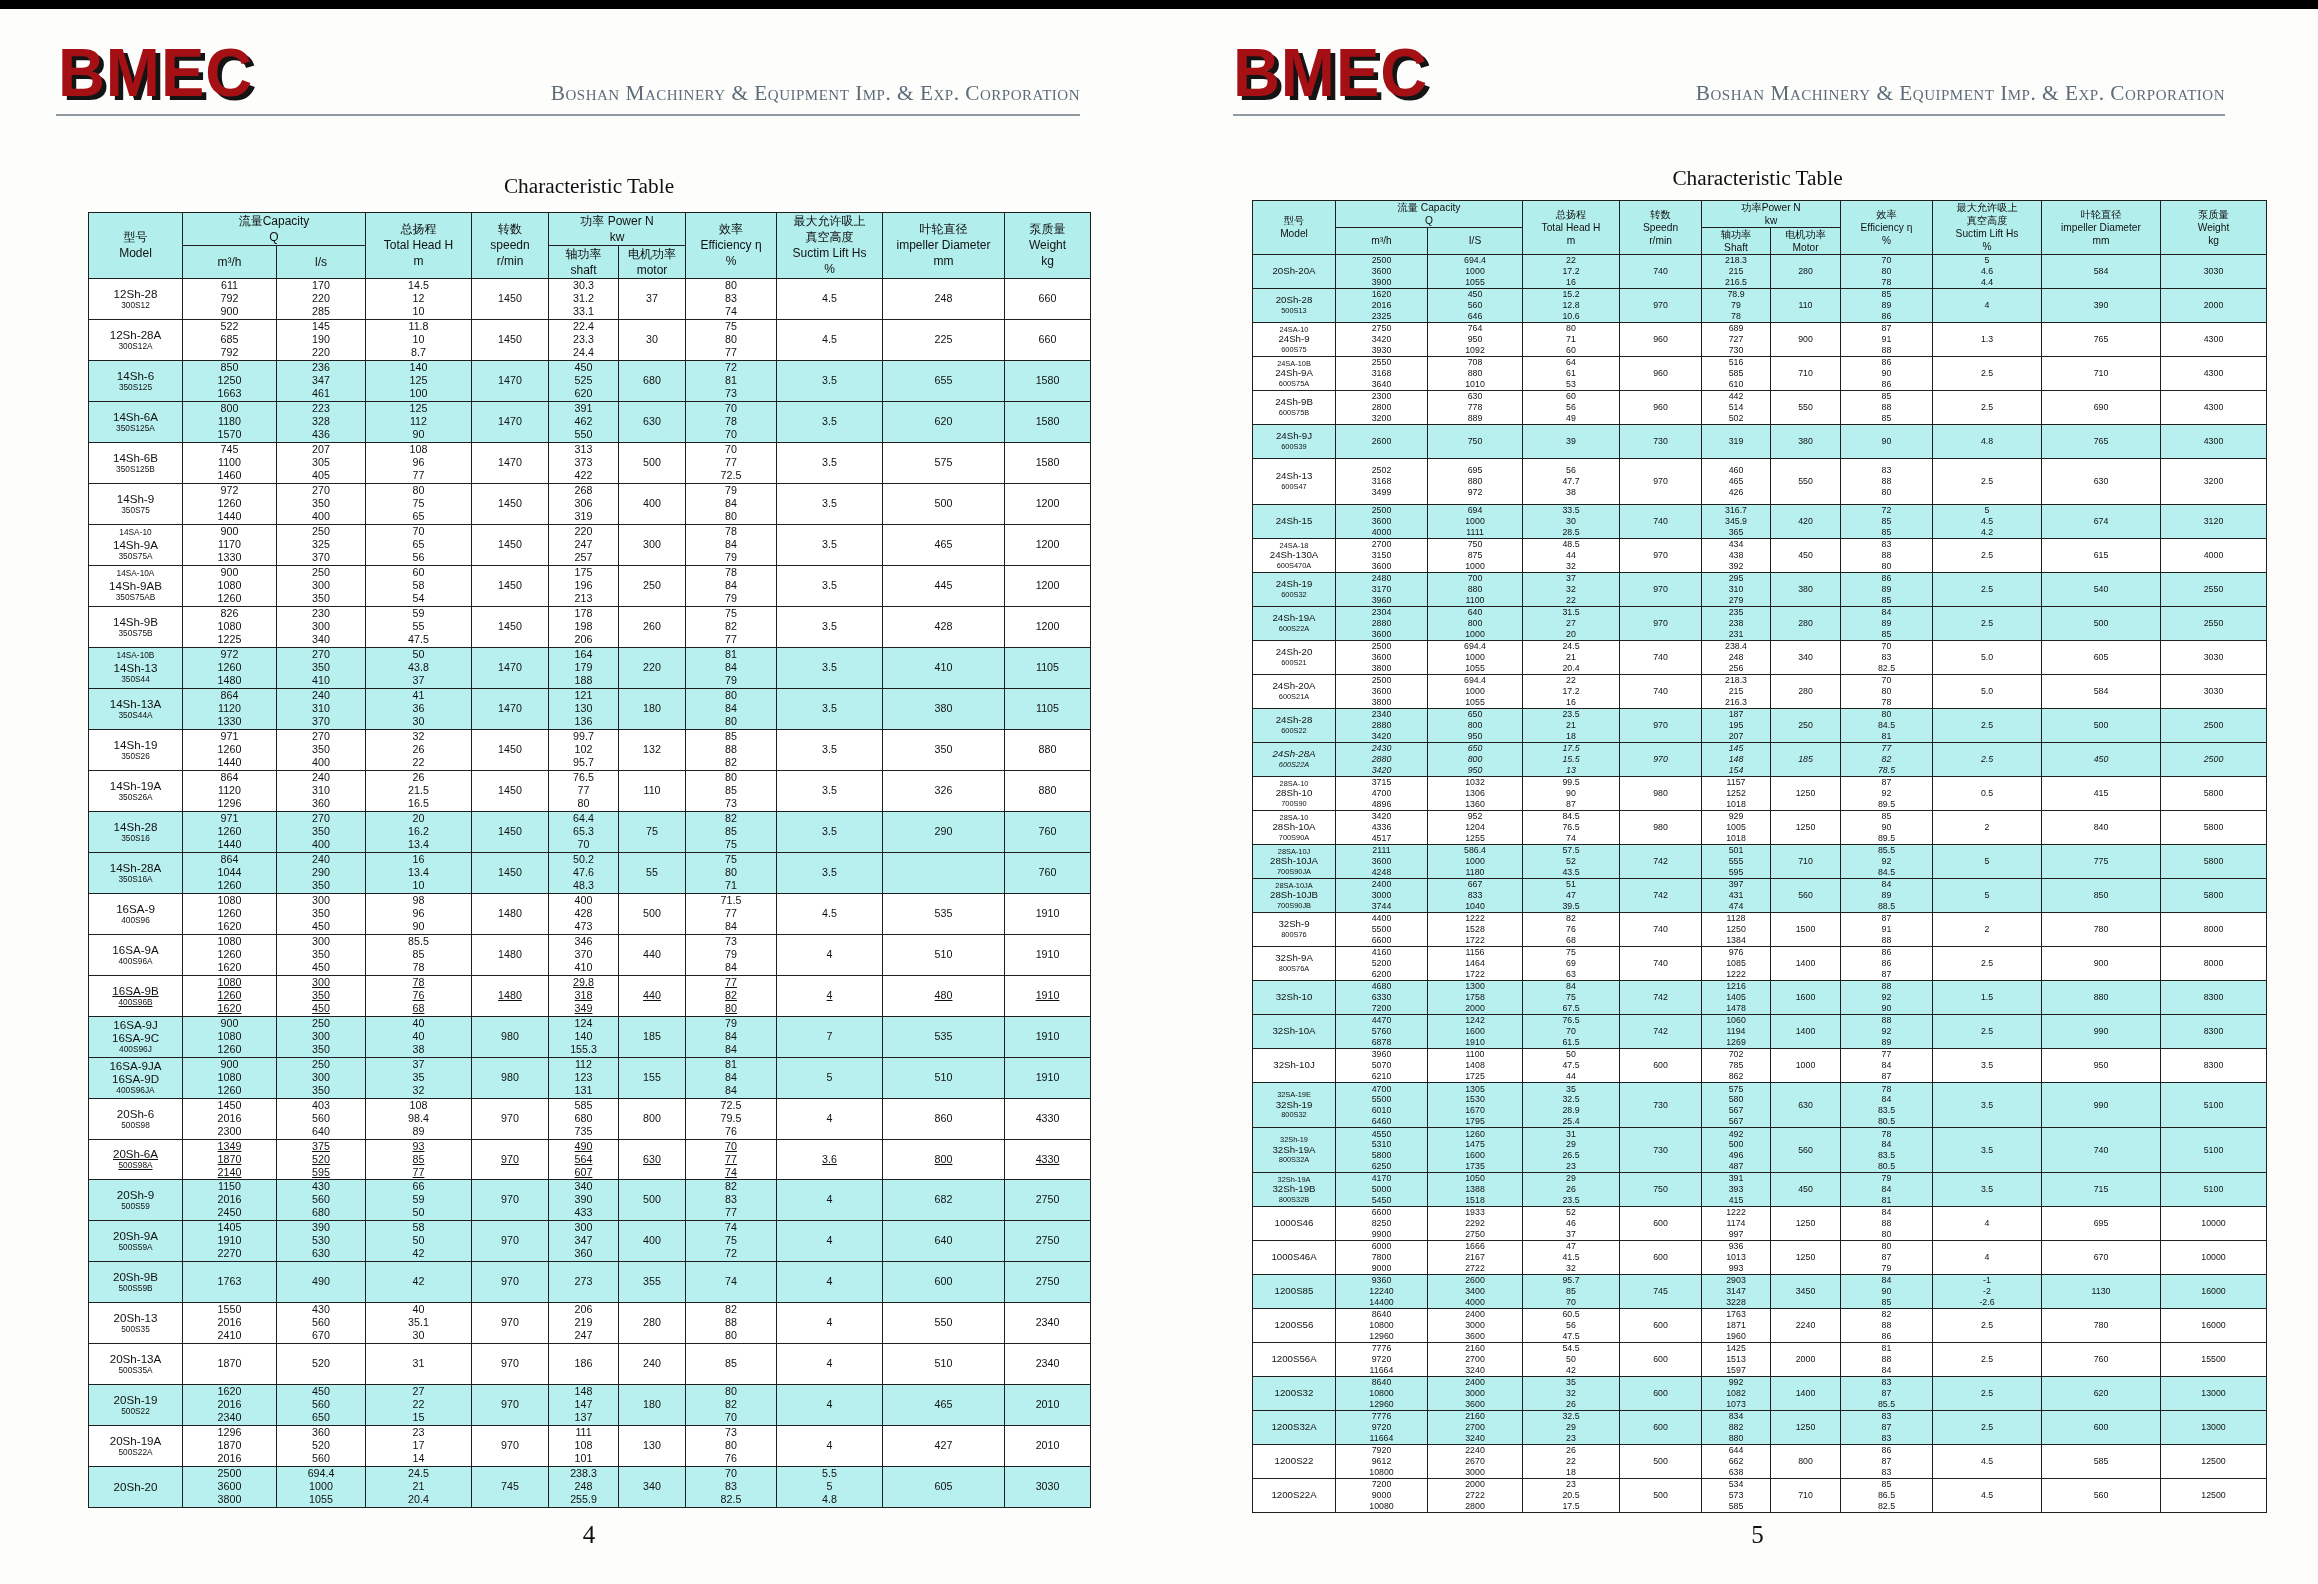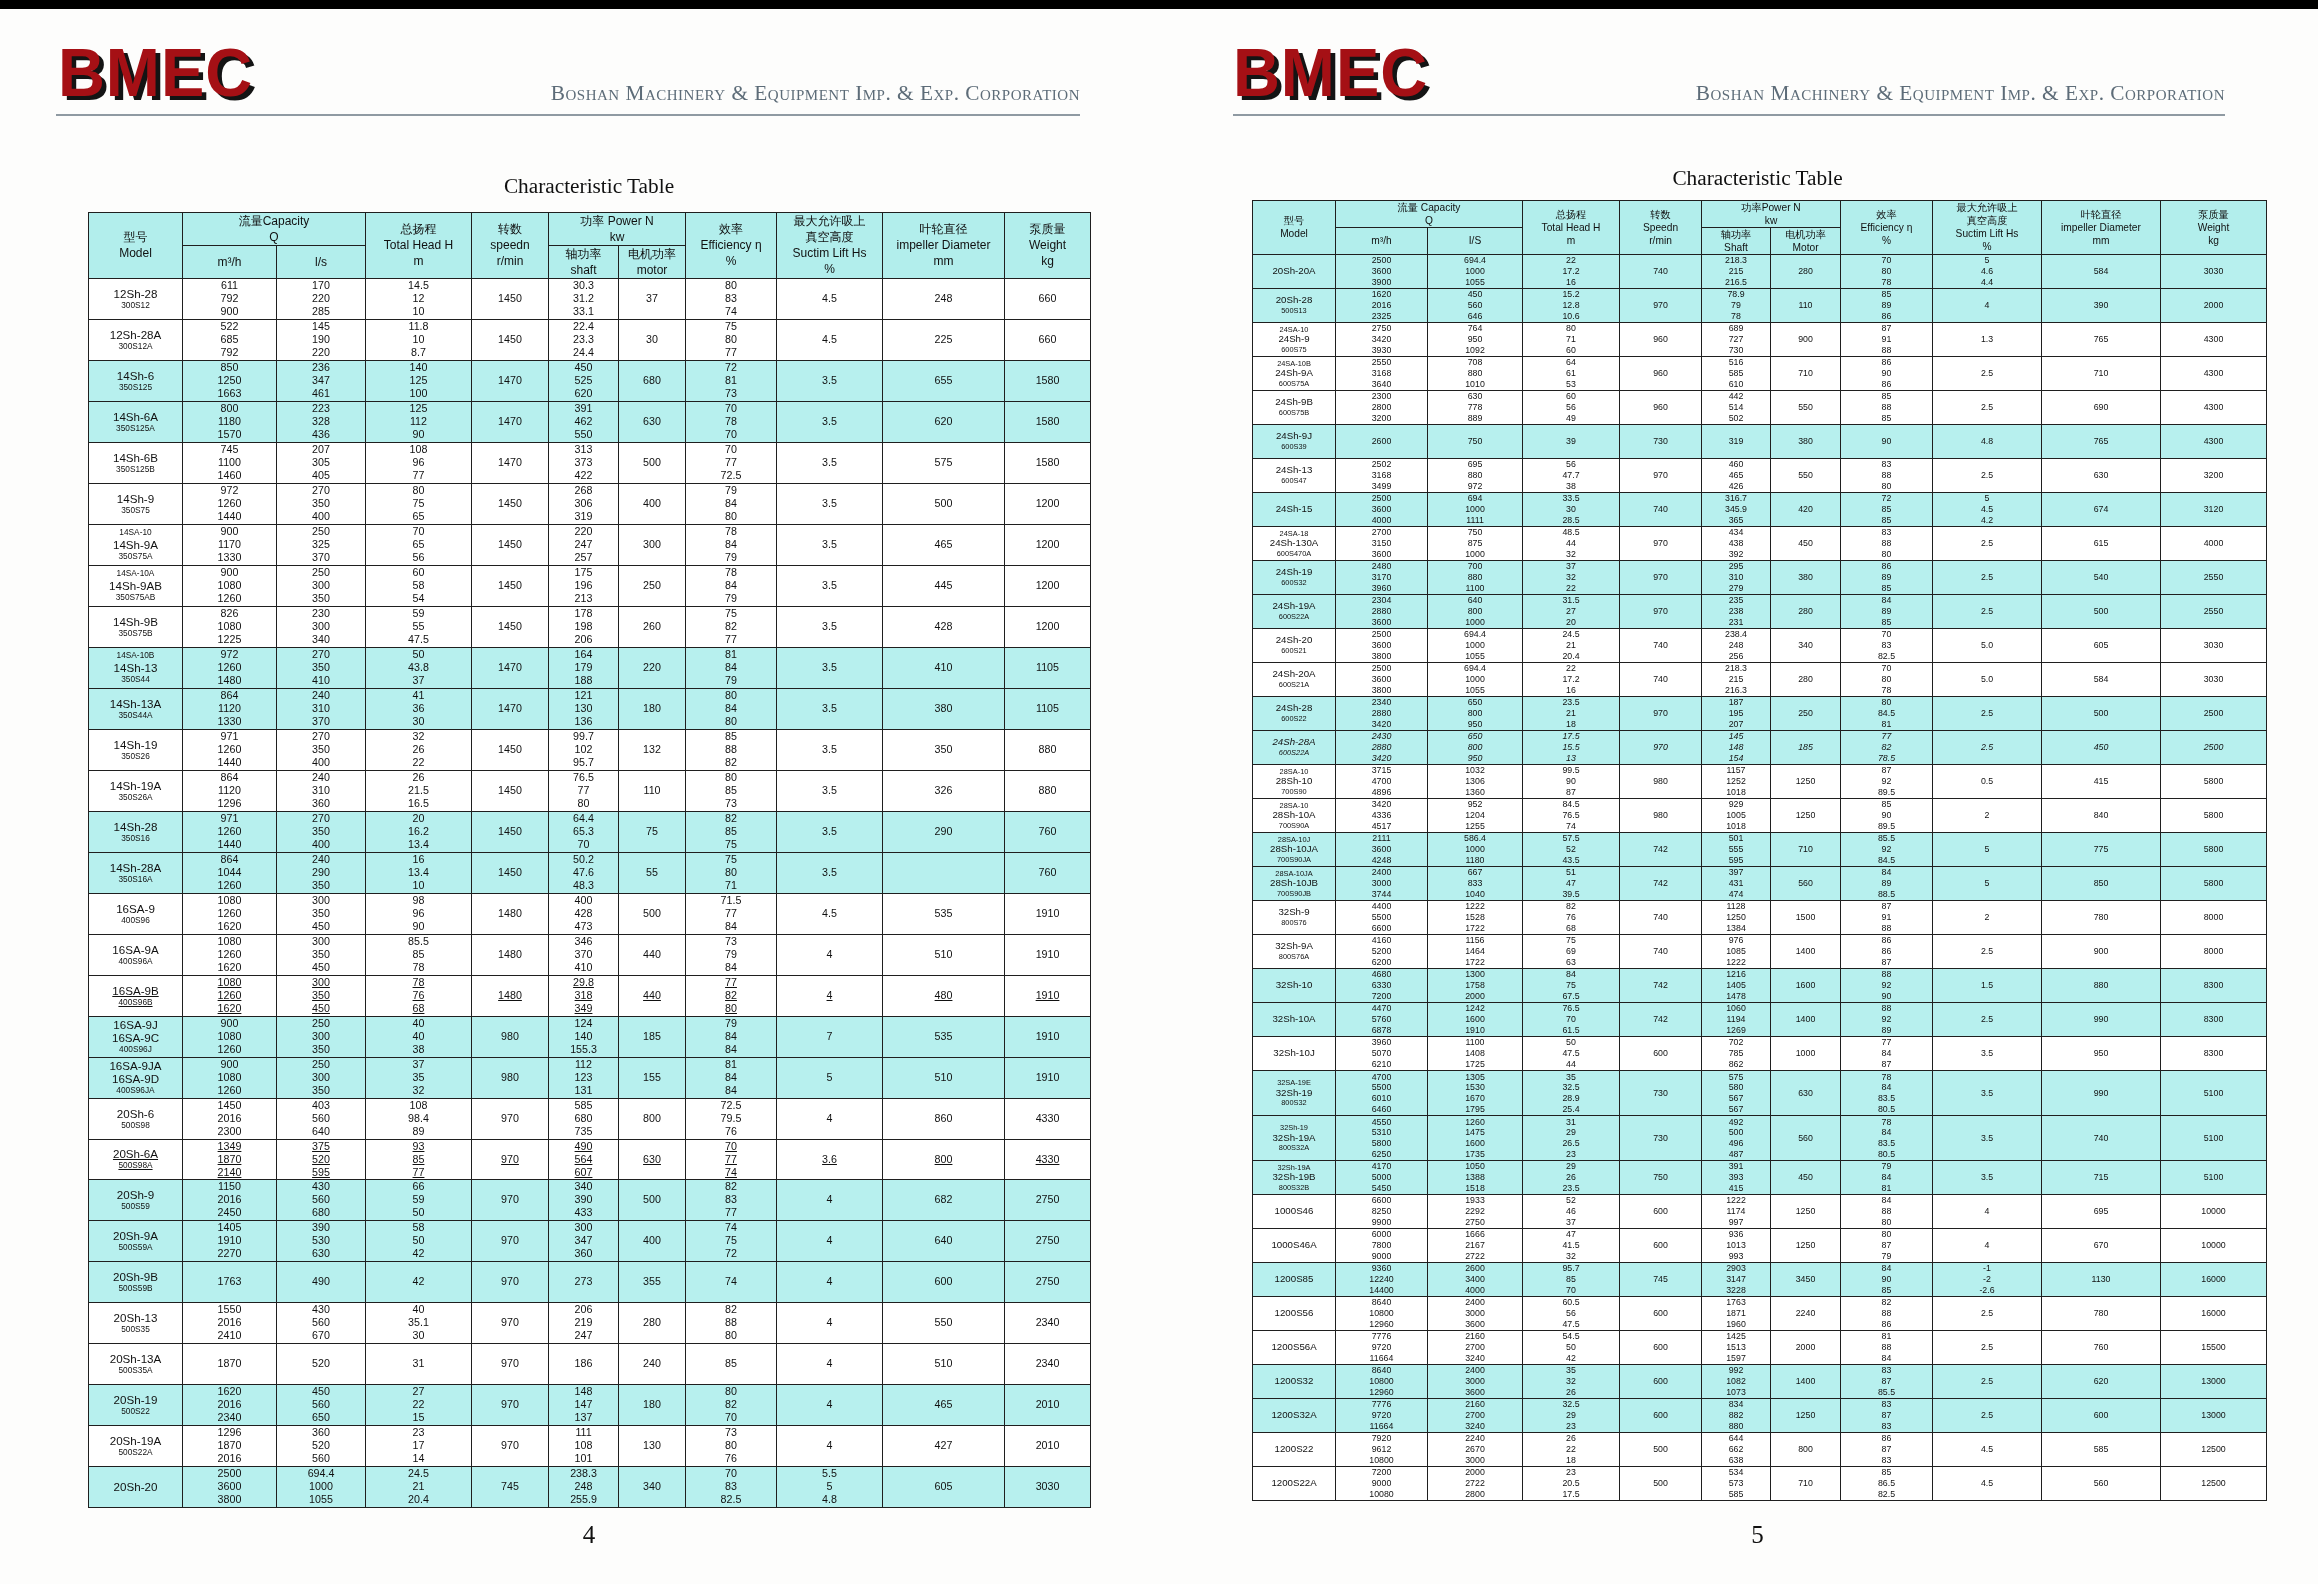--- a/index.html
+++ b/index.html
@@ -1820,21 +1820,21 @@
             <td>
               <div>4.8</div>
             </td>
             <td>
               <div>765</div>
             </td>
             <td>
               <div>4300</div>
             </td>
           </tr>
-          <tr style="height: 34px; margin-left: 20px;">
+          <tr style="height: 46px; margin-left: 20px;">
             <td class="mod">
               <div>24Sh-13</div>
               <div class="sm">600S47</div>
             </td>
             <td>
               <div>2502</div>
               <div>3168</div>
               <div>3499</div>
             </td>
             <td>

